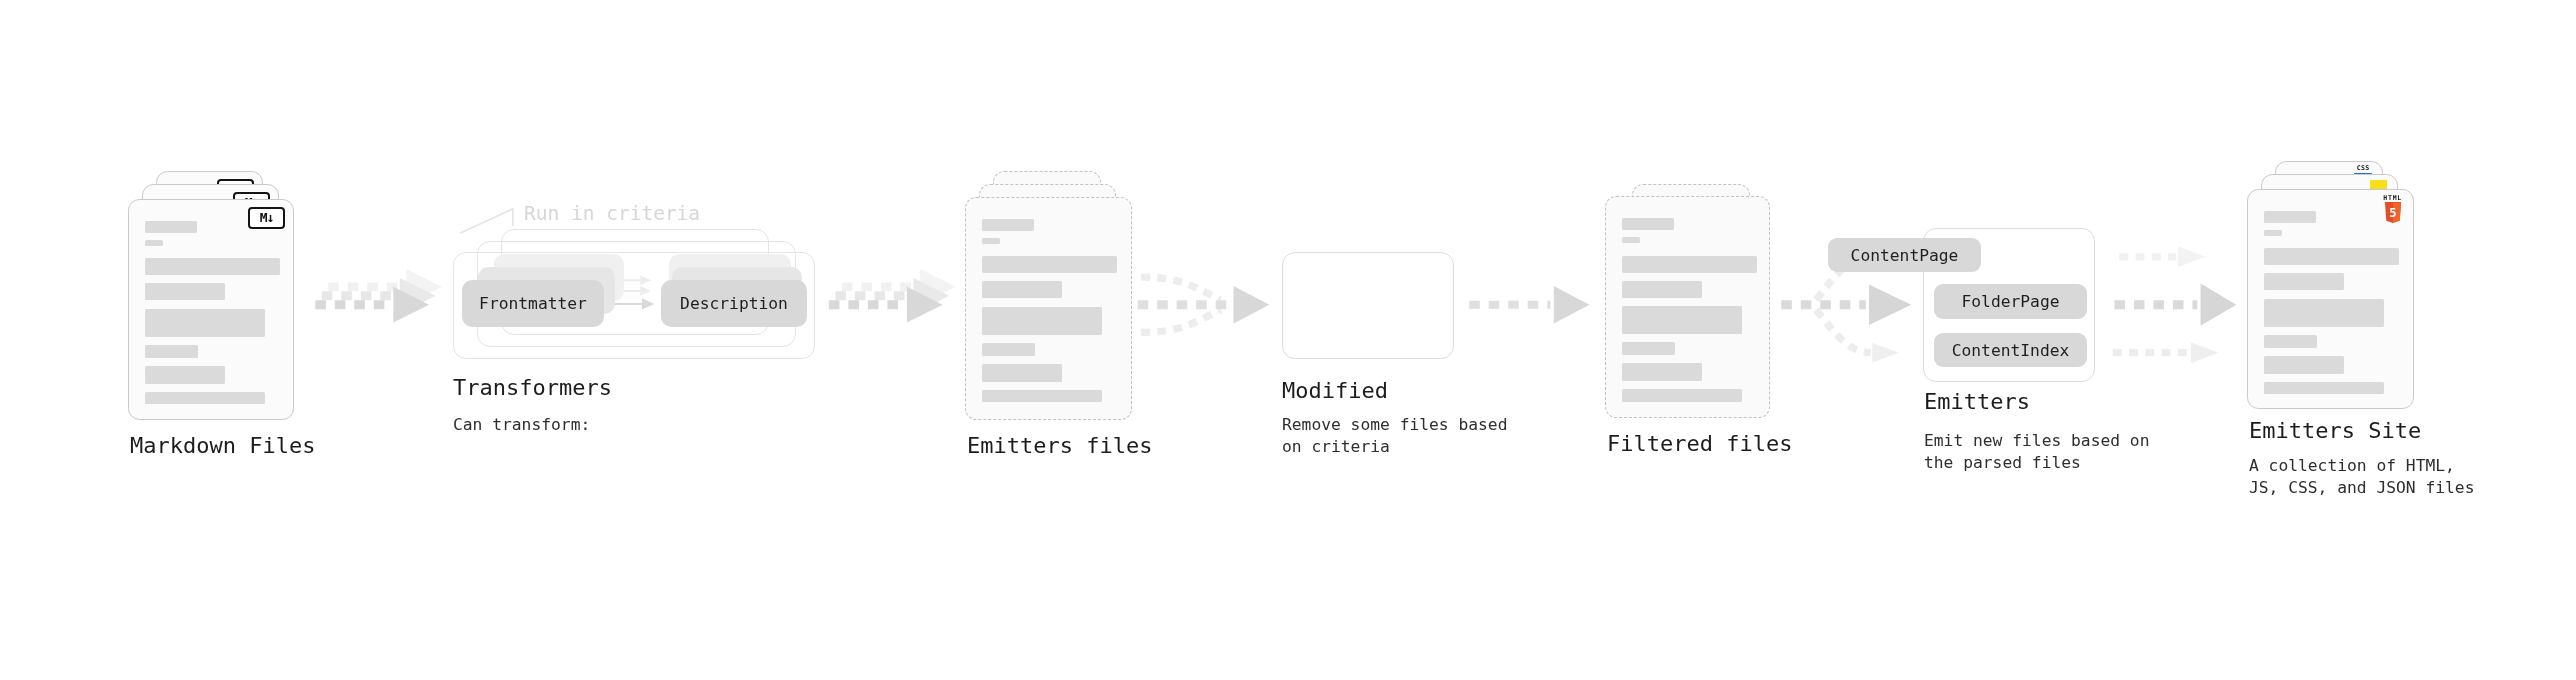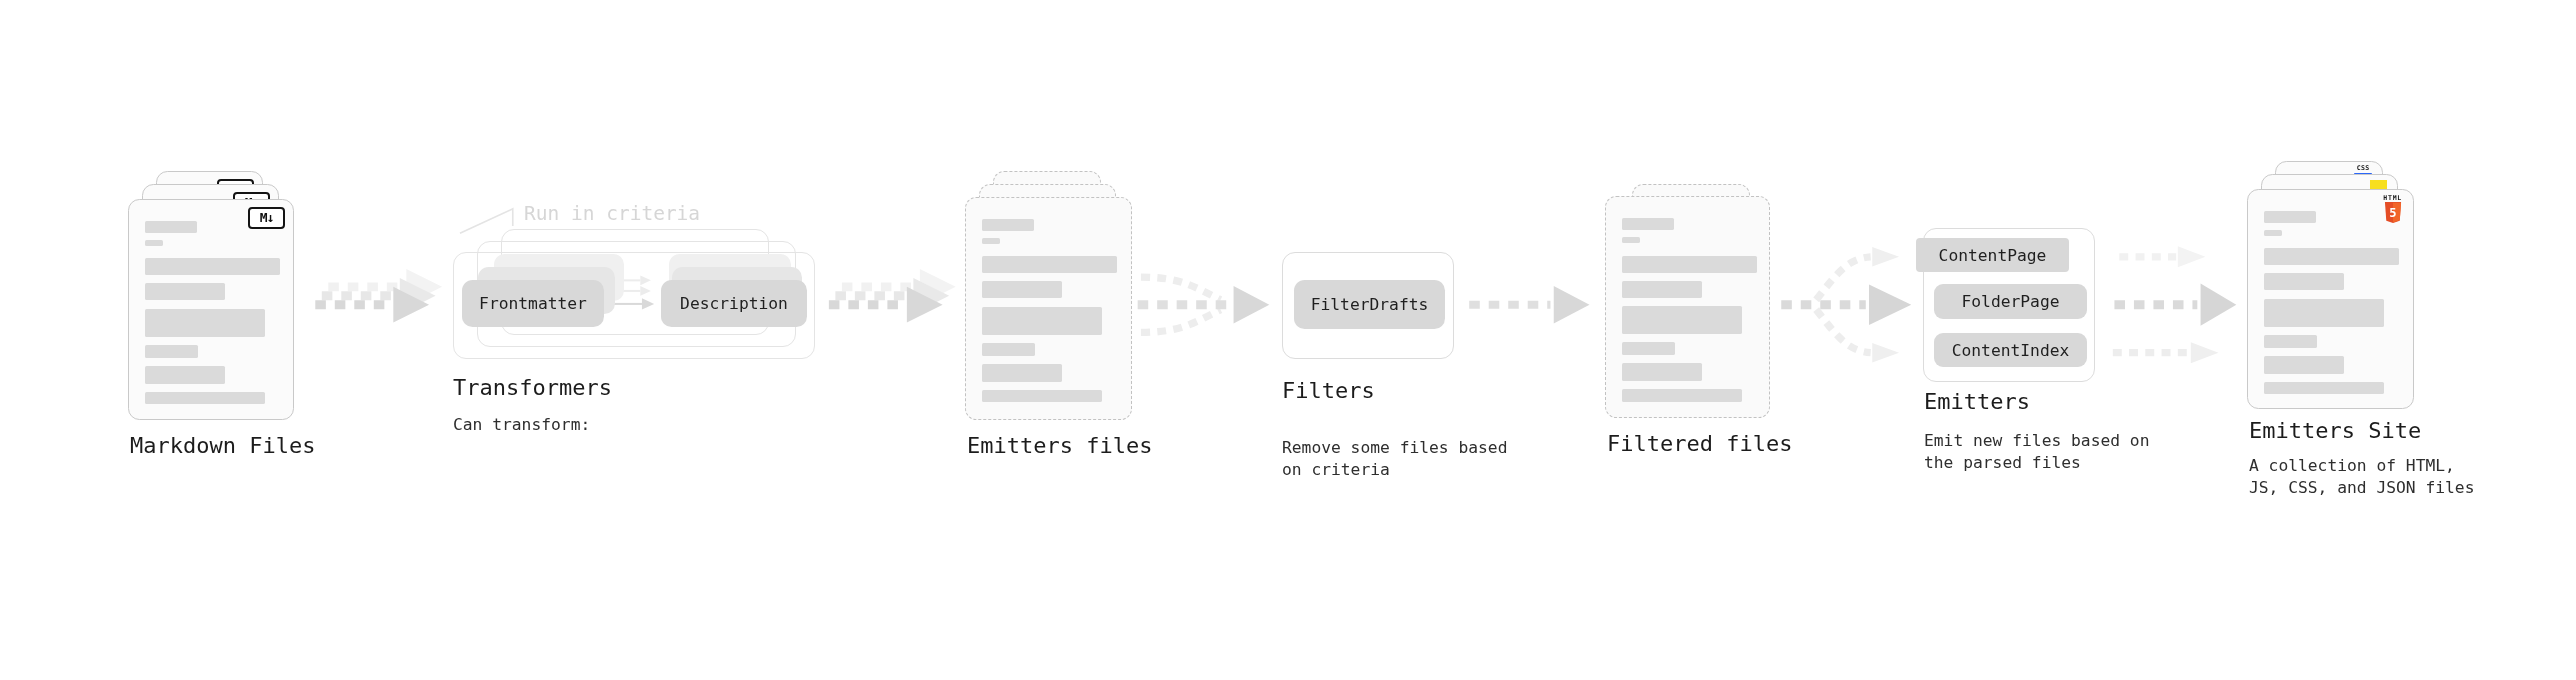--- a/index.html
+++ b/index.html
@@ -167,44 +167,43 @@
           <div class="bar" style="width: 120px; height: 28.4px; margin-top: 8.1px;"></div>
           <div class="bar" style="width: 53px; height: 13px; margin-top: 8.1px;"></div>
           <div class="bar" style="width: 80px; height: 18px; margin-top: 8.1px;"></div>
           <div class="bar" style="width: 120px; height: 12.2px; margin-top: 8.1px;"></div>
         </div>
     </div>
   </div>
   <div class="title" style="left:967px;top:433px">Emitters files</div>
 
   <div class="fbox" style="left:1282px;top:252px;width:172px;height:107px"></div>
-  <div class="pill" style="left:1294px;top:280px;width:151px;height:49px">FilterDrafts</div>
-  <div class="title" style="left:1282px;top:378px">Filters</div>
-  <div class="body-text" style="left:1282px;top:437px">Remove some files based
+  <div class="title" style="left:1282px;top:378px">Modified</div>
+  <div class="body-text" style="left:1282px;top:414px">Remove some files based
 on criteria</div>
 
   <div class="stack" style="left:1605px;top:184px;width:191px;height:240px">
     <div class="card dashed z1" style="left:27px;top:0;width:118px;height:222px"></div>
     <div class="card dashed z2" style="left:0;top:12.2px;width:165px;height:222px">
       <div class="doc-body">
           <div class="bar" style="width: 52px; height: 12.2px; margin-top: 0px;"></div>
           <div class="bar" style="width: 18px; height: 6.5px; margin-top: 6.5px;"></div>
           <div class="bar" style="width: 135px; height: 17px; margin-top: 12.2px;"></div>
           <div class="bar" style="width: 80px; height: 17px; margin-top: 8.1px;"></div>
           <div class="bar" style="width: 120px; height: 28.4px; margin-top: 8.1px;"></div>
           <div class="bar" style="width: 53px; height: 13px; margin-top: 8.1px;"></div>
           <div class="bar" style="width: 80px; height: 18px; margin-top: 8.1px;"></div>
           <div class="bar" style="width: 120px; height: 12.2px; margin-top: 8.1px;"></div>
         </div>
     </div>
   </div>
   <div class="title" style="left:1607px;top:431px">Filtered files</div>
 
   <div class="fbox" style="left:1923px;top:228px;width:172px;height:154px"></div>
-  <div class="pill" style="left:1916px;top:238px;width:153px;height:34px;border-radius:4px">ContentPage</div>
+  <div class="pill" style="left:1828px;top:238px;width:153px;height:34px;border-radius:9px">ContentPage</div>
   <div class="pill" style="left:1934px;top:284px;width:153px;height:35px;border-radius:9px">FolderPage</div>
   <div class="pill" style="left:1934px;top:333px;width:153px;height:34px;border-radius:9px">ContentIndex</div>
   <div class="title" style="left:1924px;top:389px">Emitters</div>
   <div class="body-text" style="left:1924px;top:430px">Emit new files based on
 the parsed files</div>
 
   <div class="stack" style="left:2247px;top:161px;width:199px;height:252px">
     <div class="card solid z1" style="left:28px;top:0;width:108px;height:220px">
       <div class="css-badge">
         <div class="css-word">CSS</div>

